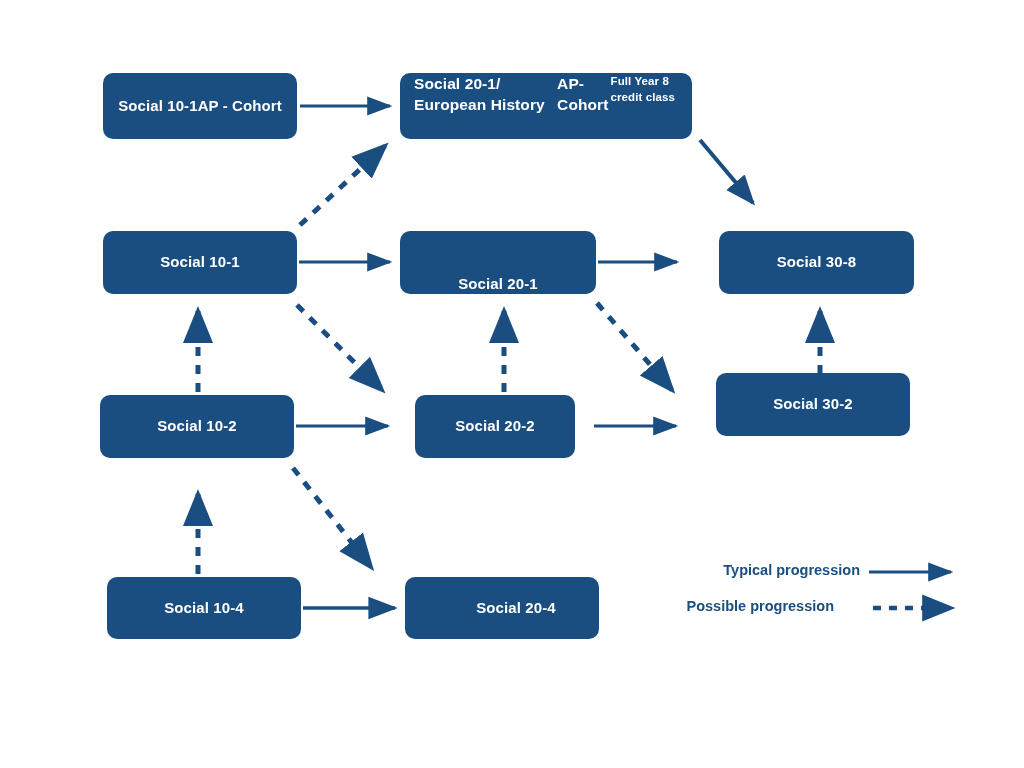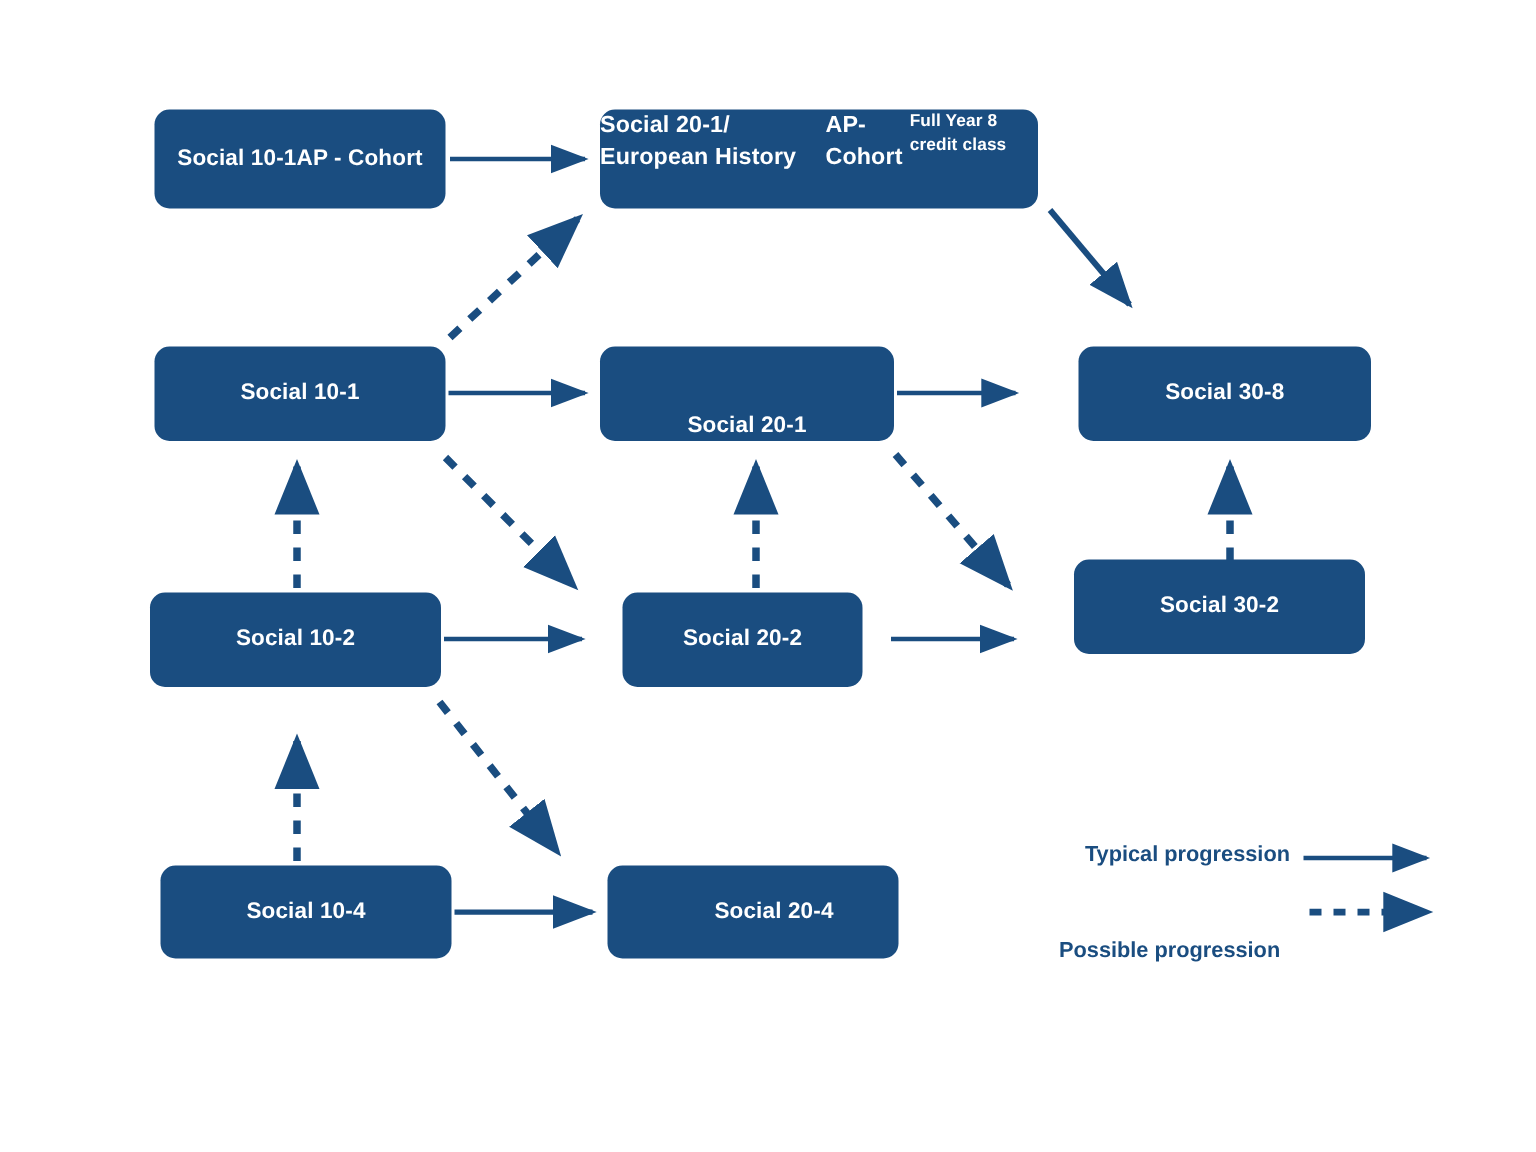--- a/index.html
+++ b/index.html
@@ -39,20 +39,21 @@
     text-align: center;
     font-weight: bold;
     font-size: 15px;
     letter-spacing: 0.1px;
     line-height: 1.35;
     z-index: 2;
   }
   .node.left-align {
     align-items: flex-start;
     text-align: left;
+    padding-left: 14px;
     justify-content: center;
   }
   .node .title-line {
     display: block;
     font-size: 15px;
     font-weight: bold;
   }
   .node.ap-box .title-line {
     font-size: 15.5px;
     line-height: 1.38;
@@ -172,18 +173,18 @@
   </div>
 
   <div class="node" style="left:405px; top:577px; width:194px; height:62px;padding-left:28px;">
     <span class="title-line">Social 20-4</span>
   </div>
 
   <div class="legend" style="left:0; top:0; width:1024px; height:768px;text-decoration:underline;">
     <div class="legend-row" style="left:690px; top:562px; width:170px; justify-content:flex-end;">
       <span class="legend-label">Typical progression</span>
     </div>
-    <div class="legend-row" style="left:706px; top:598px; width:190px; margin-top:28px;">
+    <div class="legend-row" style="left:644px; top:598px; width:190px; justify-content:flex-end;">
       <span class="legend-label">Possible progression</span>
     </div>
   </div>
 
 </div>
 
 </body></html>

